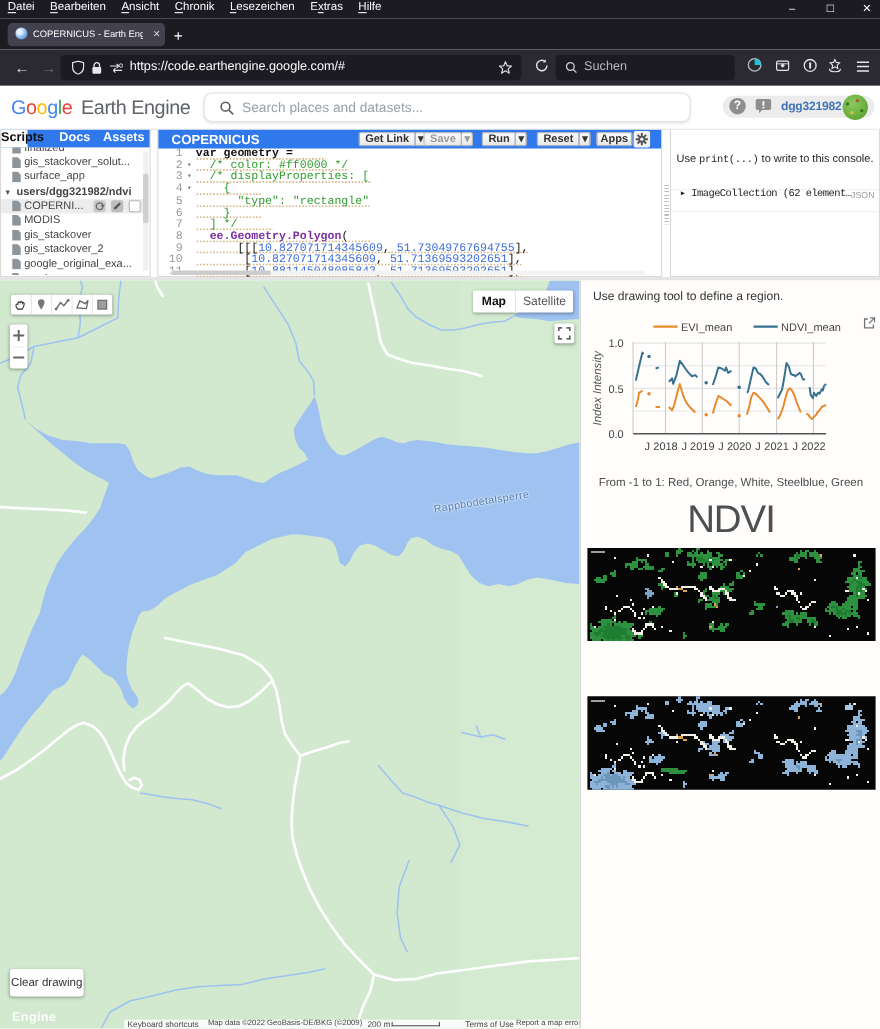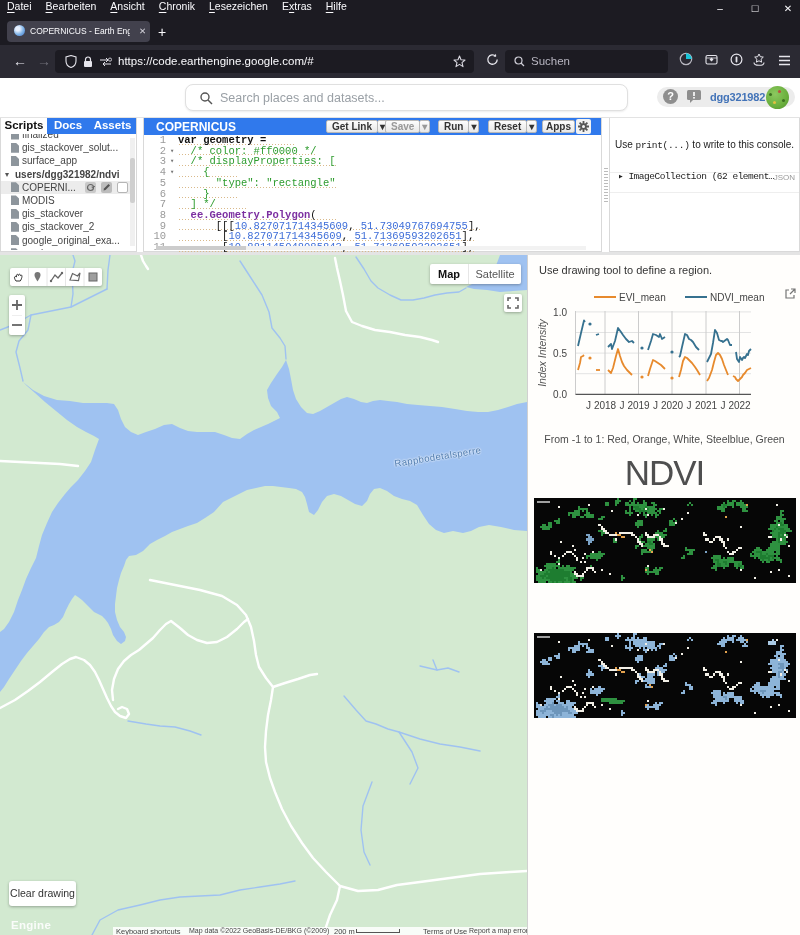--- a/index.html
+++ b/index.html
@@ -126,20 +126,21 @@
       </svg></div>
 <div class="navico" style="left:749px;width:20px"><svg width="14" height="13" viewBox="0 0 14 13">
         <path d="M7 1 l1.3 2.7 3 .4 -2.2 2.1 .5 3 -2.6-1.4 -2.6 1.4 .5-3 -2.2-2.1 3-.4z" fill="none" stroke="#e6e5ec" stroke-width="1"></path>
         <path d="M2 9.5 c0 2 1.5 2.8 5 2.8 s5 -.8 5 -2.8" fill="none" stroke="#e6e5ec" stroke-width="1.1"></path>
       </svg></div>
 <div class="navico" style="left:774px;width:20px"><svg width="13" height="11" viewBox="0 0 13 11">
         <path d="M1 1.5h11M1 5.5h11M1 9.5h11" stroke="#e6e5ec" stroke-width="1.4"></path>
       </svg></div>
 </div>
 <div id="eeheader">
+<div id="eelogo"><b style="color:#4285F4">G</b><b style="color:#EA4335">o</b><b style="color:#FBBC05">o</b><b style="color:#4285F4">g</b><b style="color:#34A853">l</b><b style="color:#EA4335">e</b><span style="color:#5f6368;margin-left:8px">Earth Engine</span></div>
 <div id="eesearch">
  <svg width="13" height="13" viewBox="0 0 13 13" style="position:absolute;left:14px;top:7px">
         <circle cx="5" cy="5" r="4" fill="none" stroke="#555" stroke-width="1.4"></circle>
         <path d="M8 8 L12 12" stroke="#555" stroke-width="1.4"></path>
       </svg>
  <span style="position:absolute;left:34px">Search places and datasets...</span>
 </div>
 <div style="position:absolute;left:657px;top:9px;width:138px;height:20px;background:#ececec;border-radius:10px"></div>
 <div style="position:absolute;left:663px;top:11px;width:15px;height:15px;border-radius:8px;background:#8e8e8e;color:#fff;font-size:11px;font-weight:bold;text-align:center;line-height:15px">?</div>
 <svg width="16" height="15" viewBox="0 0 16 15" style="position:absolute;left:686px;top:11px">
@@ -152,21 +153,21 @@
 <div style="position:absolute;left:766px;top:8px;width:23px;height:23px;border-radius:12px;
  background:radial-gradient(circle at 40% 35%,#8cc860,#6aaf3d 60%,#4f8f2c);overflow:hidden">
  <div style="position:absolute;left:3px;top:7px;width:3px;height:3px;border-radius:2px;background:#3c7020"></div>
  <div style="position:absolute;left:12px;top:4px;width:3px;height:3px;border-radius:2px;background:#bd4f3f"></div>
  <div style="position:absolute;left:16px;top:13px;width:3px;height:3px;border-radius:2px;background:#3c7020"></div>
  <div style="position:absolute;left:7px;top:15px;width:3px;height:3px;border-radius:2px;background:#e0c040"></div>
 </div>
 </div>
 <div id="lpanel">
 <div id="lptabs" class="bluebar">
- <div style="position:absolute;left:0;top:0;width:46px;height:16px;background:#fff;color:#111;text-align:center;line-height:15px;font-size:11.5px">Scripts</div>
+ <div style="position:absolute;left:0;top:0;width:24px;height:16px;background:#fff;color:#111;text-align:center;line-height:15px;font-size:11.5px">Scripts</div>
  <div style="position:absolute;left:46px;top:0;width:42px;height:16px;text-align:center;line-height:15px">Docs</div>
  <div style="position:absolute;left:88px;top:0;width:47px;height:16px;text-align:center;line-height:15px">Assets</div>
 </div>
 <div style="position:absolute;left:0;top:16px;width:131px;height:116px;overflow:hidden">
 <div style="position:relative;top:-6px">
 <div class="treeitem" style=""><span class="ficon"></span>finalized</div>
 <div class="treeitem" style=""><span class="ficon"></span>gis_stackover_solut...</div>
 <div class="treeitem" style=""><span class="ficon"></span>surface_app</div>
 <div class="treeitem" style="padding-left:14px"><span style="position:absolute;left:4px;top:0;color:#555;font-size:8px">▾</span><b>users/dgg321982/ndvi</b></div>
 <div class="treeitem" style="background:#ececec;"><span class="ficon"></span>COPERNI...<span style="position:absolute;right:36px;top:1px;width:11px;height:11px;background:#c9c9c9;border-radius:2px"><svg width="11" height="11" viewBox="0 0 11 11">

